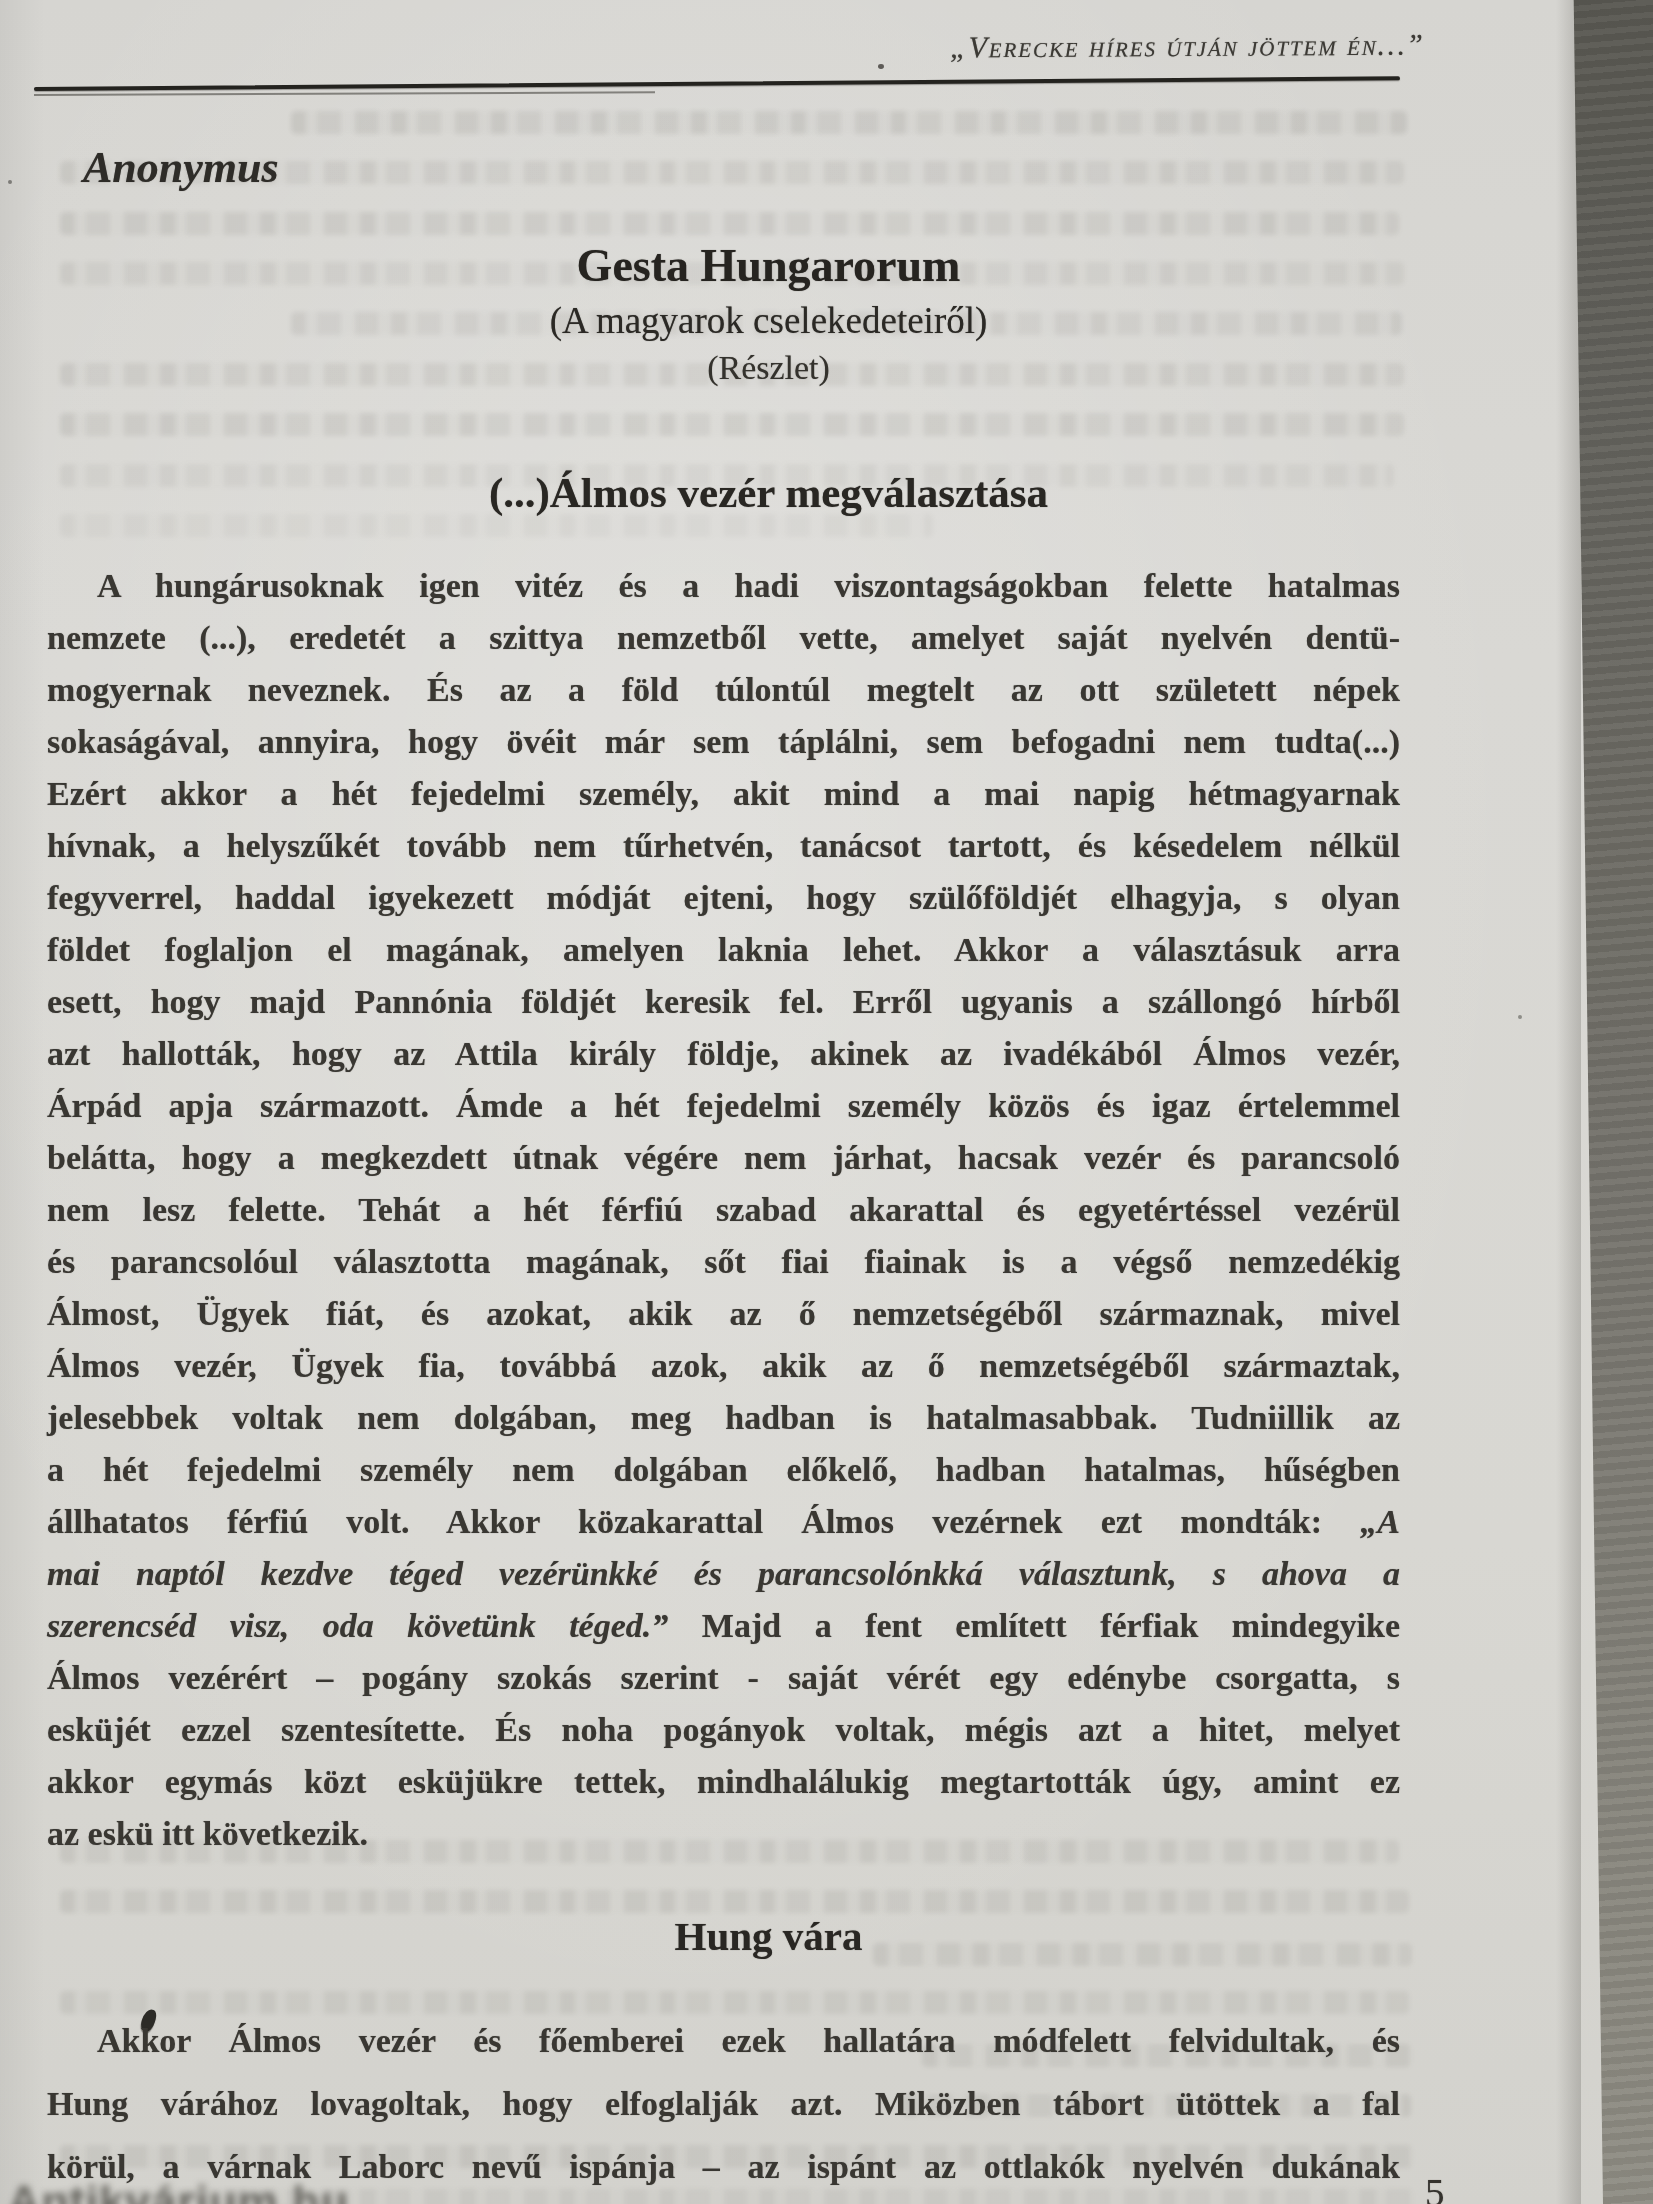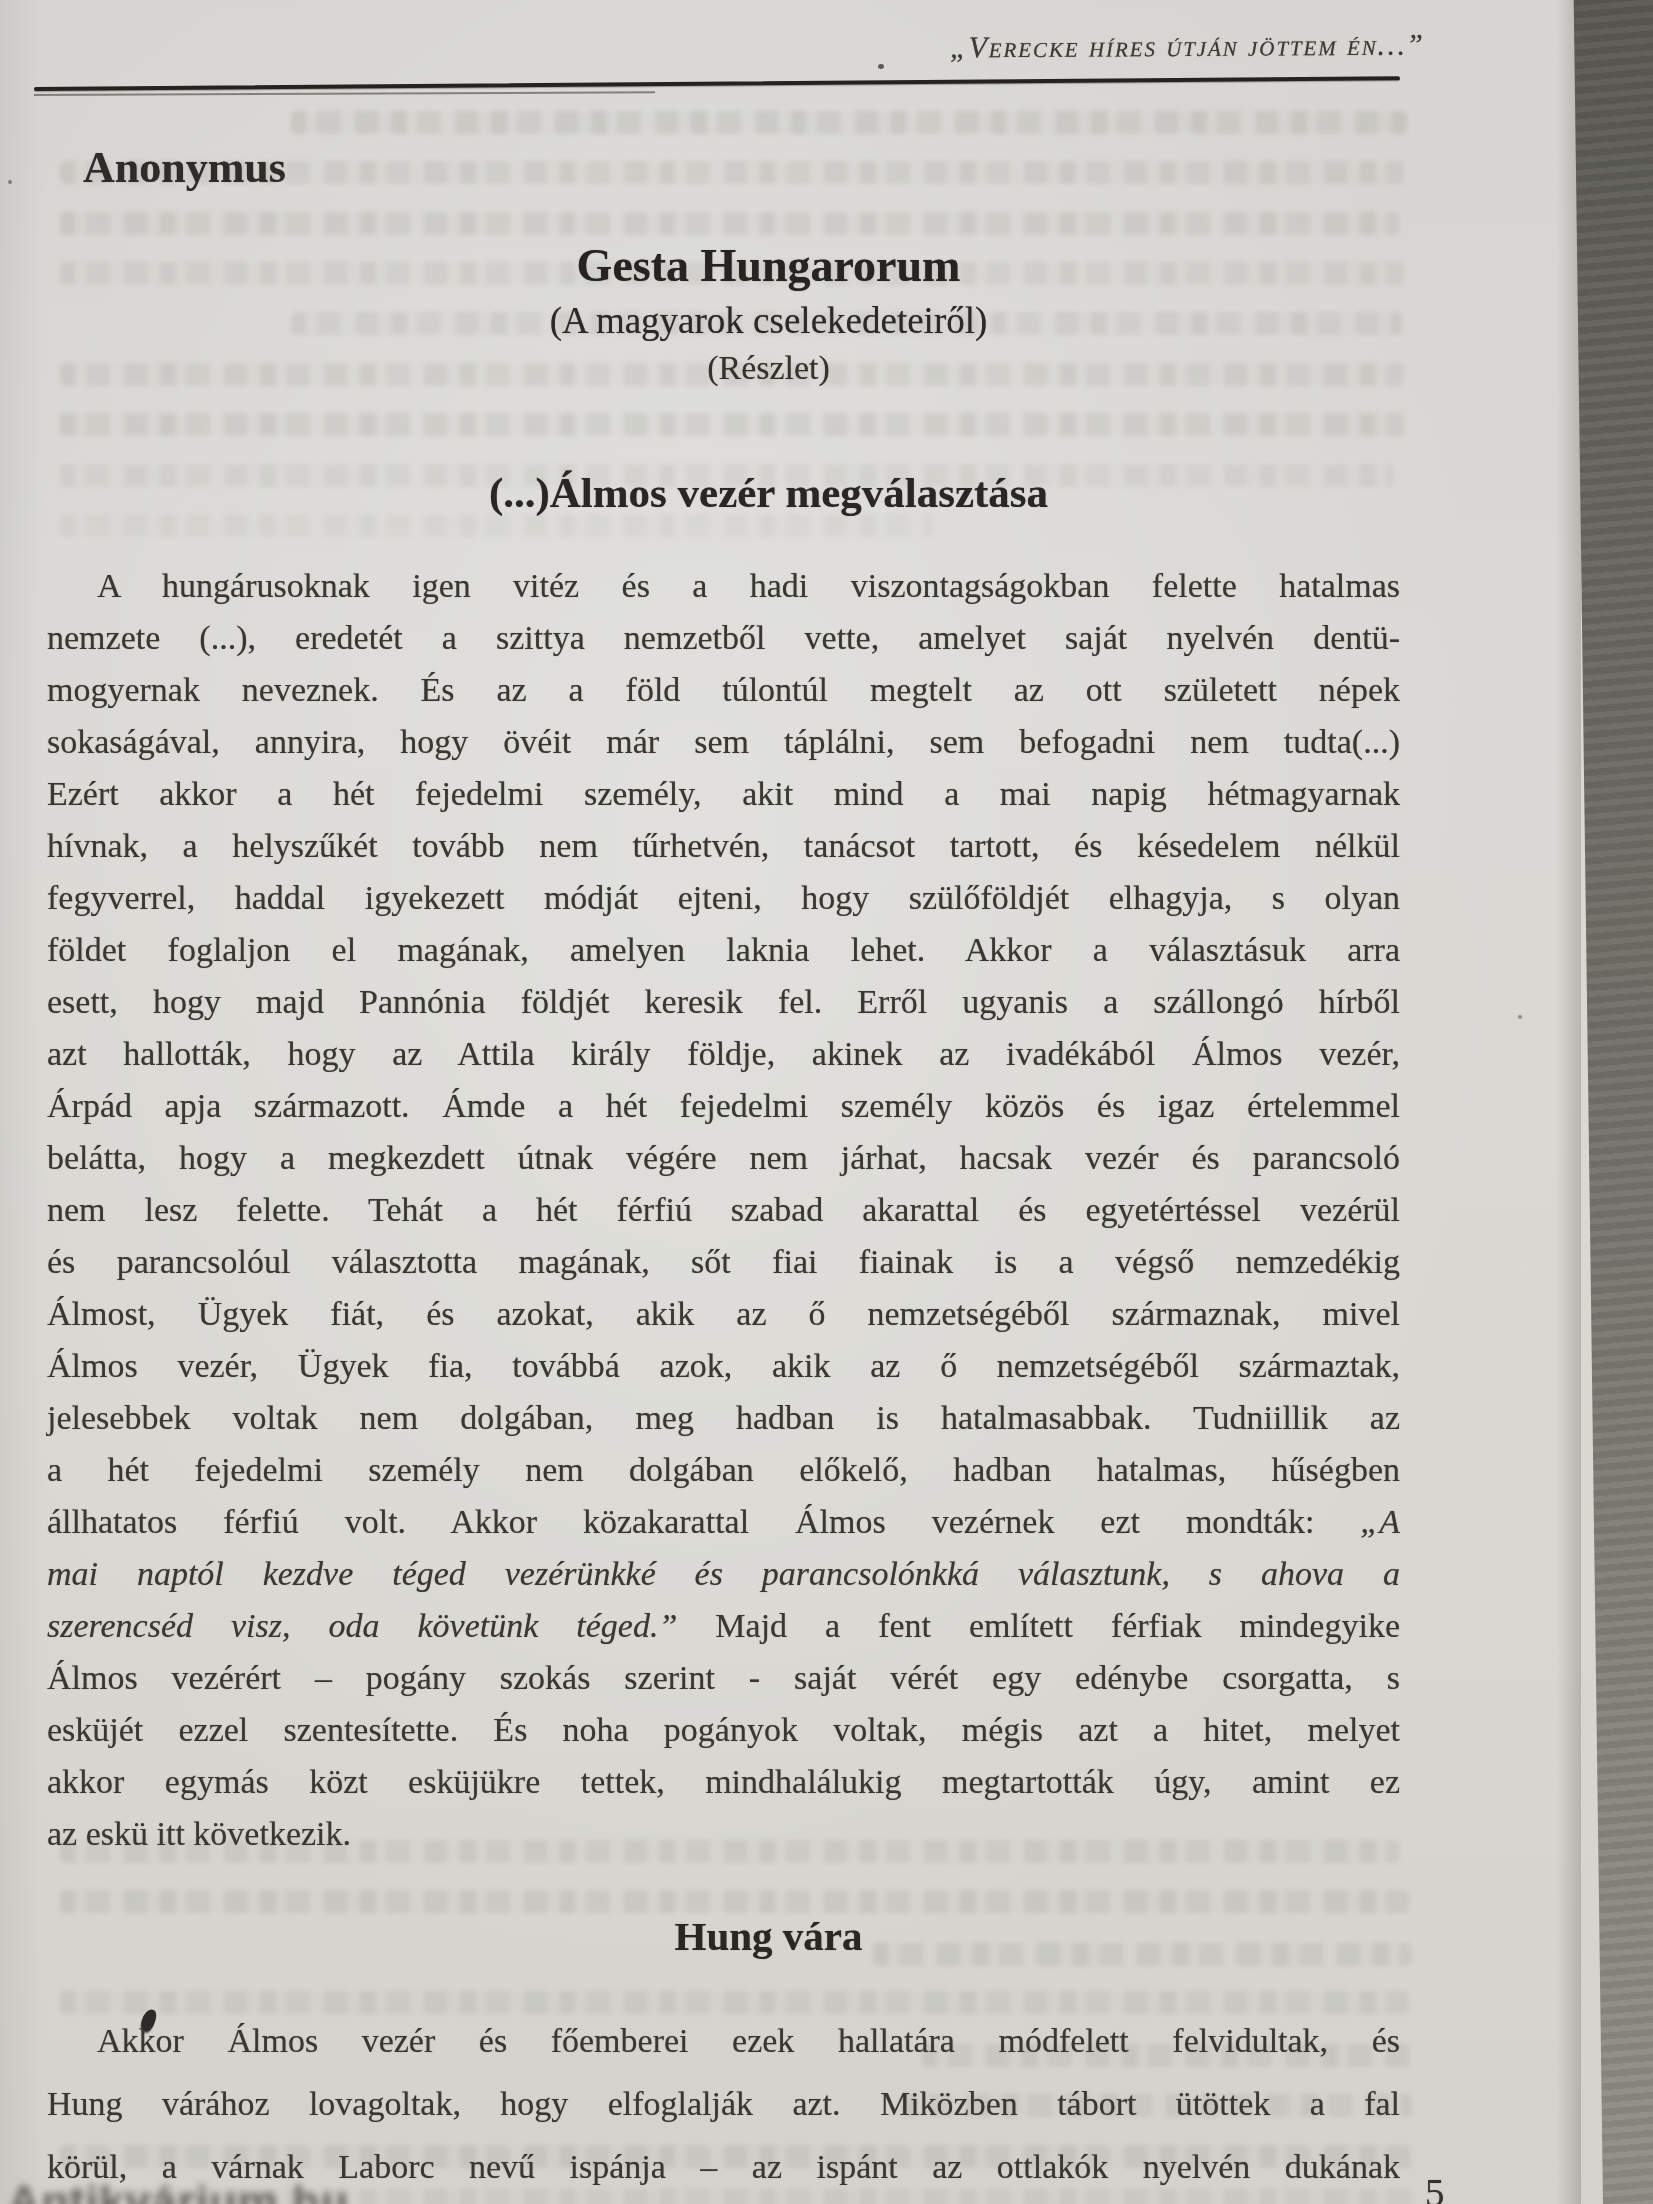--- a/index.html
+++ b/index.html
@@ -28,37 +28,37 @@
     box-shadow:0 1px 1px rgba(40,38,34,.35);
   }
   .rule-echo{
     left:34px;top:94px;width:621px;height:1.9px;z-index:2;
     background:#3a3833;opacity:.55;
     transform:rotate(-0.25deg);transform-origin:left center;
   }
   
   .author{
     left:83px;top:142px;z-index:2;
-    font-size:44px;font-weight:bold;color:#2e2c28;
+    font-size:44px;font-weight:bold;font-style:italic;color:#2e2c28;
     text-shadow:0 0 1px rgba(46,44,40,.55);
   }
   .cblock{left:64px;width:1351px;text-align:center;z-index:2;padding-left:29px;}
   .title{top:239px;font-size:46px;font-weight:bold;color:#262420;text-shadow:0 0 1px rgba(40,38,34,.6);}
   .subtitle{top:299px;font-size:37px;font-weight:normal;color:#2b2925;text-shadow:0 0 1px rgba(40,38,34,.55);}
   .subtitle2{top:349px;font-size:34px;color:#34322d;text-shadow:0 0 1px rgba(40,38,34,.45);}
   .h-section1{top:468px;font-size:43px;font-weight:bold;color:#292723;text-shadow:0 0 1px rgba(40,38,34,.6);}
   .h-section2{top:1912px;font-size:41px;font-weight:bold;color:#292723;text-shadow:0 0 1px rgba(40,38,34,.6);}
   
   .para{left:47px;width:1353px;z-index:2;font-size:34px;color:#393732;
         text-shadow:0 0 1px rgba(52,50,46,.5);}
   #para1{top:560px;}
   #para2{top:2003px;}
   #para1 .bline{line-height:52px;}
   #para2 .bline{line-height:51px;margin-top:12px;}
-  .bline{text-align:justify;text-align-last:justify;white-space:normal;}
+  .bline{text-align:justify;text-align-last:justify;white-space:normal;font-weight:bold;}
   .bline.indent{text-indent:50px;}
   .bline.last{text-align-last:left;}
   .it{font-style:italic;}
   
   .page-number{left:1425px;top:2170px;z-index:2;font-size:39px;color:#34322d;
                text-shadow:0 0 1px rgba(40,38,34,.5);}
   .watermark{
     left:7.8px;top:2176px;z-index:4;
     font-family:"Liberation Sans","DejaVu Sans",sans-serif;
     font-weight:bold;font-size:45px;letter-spacing:1px;

